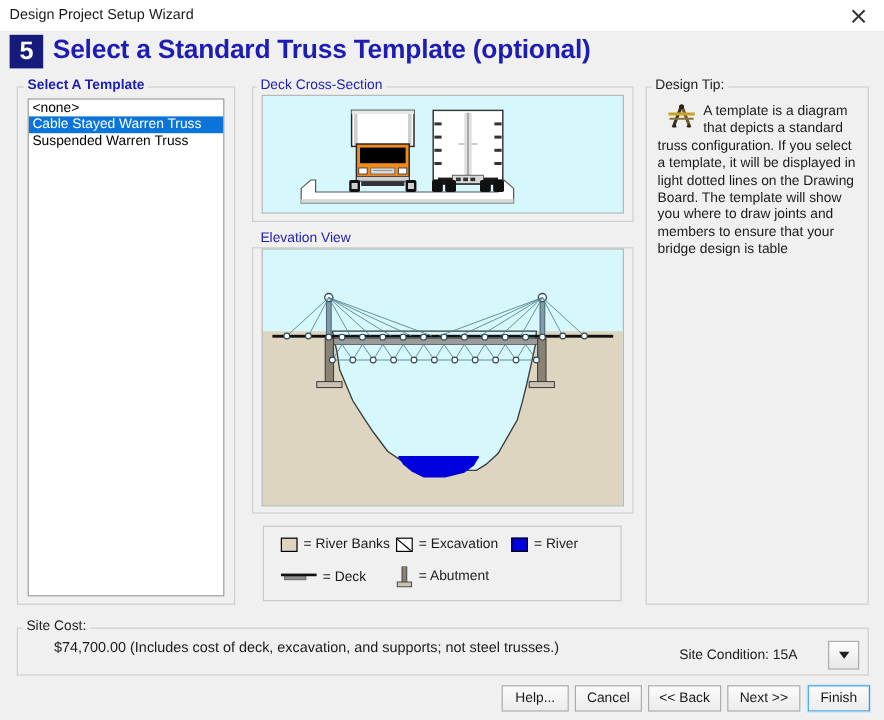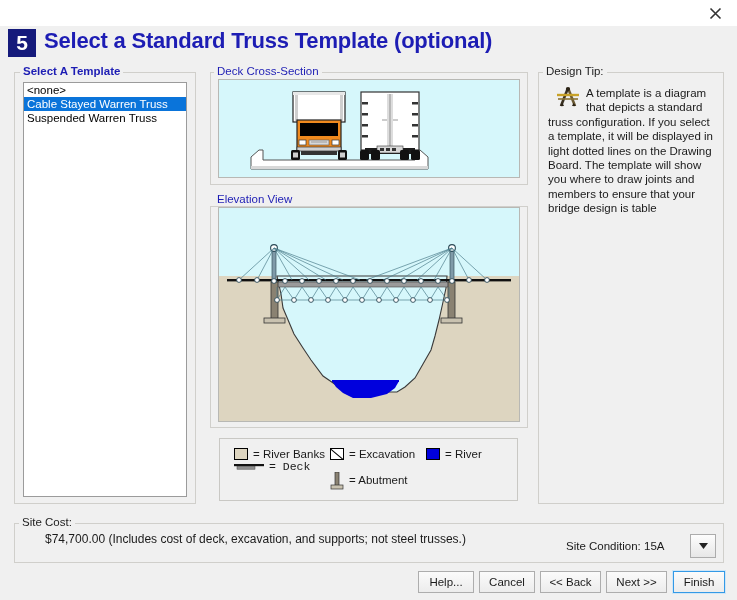--- a/index.html
+++ b/index.html
@@ -164,20 +164,21 @@
   #btn-help{left:418px;width:56px;}
   #btn-cancel{left:479px;width:56px;}
   #btn-back{left:540px;width:61px;}
   #btn-next{left:606px;width:61px;}
   #btn-finish{left:673px;width:52px;border:1px solid #3399e6;outline:1px solid #cfe6f7;}
 </style>
 </head>
 <body>
 
 <div id="titlebar">
+  <div id="title-text">Design Project Setup Wizard</div>
   <div id="close-btn">
     <svg width="13" height="13" viewBox="0 0 13 13">
       <path d="M1.5 1.5 L11.5 11.5 M11.5 1.5 L1.5 11.5" stroke="#333" stroke-width="1.6" fill="none"></path>
     </svg>
   </div>
 </div>
 
 <div id="dialog"></div>
 
 <div id="step-badge">5</div>
@@ -378,21 +379,21 @@
     <span>= River Banks</span>
   </div>
   <div class="legend-item" style="left:110px;top:9px;">
     <span class="legend-swatch sw-exc"></span>
     <span>= Excavation</span>
   </div>
   <div class="legend-item" style="left:206px;top:9px;">
     <span class="legend-swatch sw-river"></span>
     <span>= River</span>
   </div>
-  <div class="legend-item" style="left:14px;top:21px;font-family:Liberation Mono, monospace;">
+  <div class="legend-item" style="left:14px;top:36px;">
     <span class="sw-deck">
       <svg width="30" height="10" viewBox="0 0 30 10">
         <rect x="0" y="2" width="30" height="2.2" fill="#111"></rect>
         <rect x="3" y="4.2" width="18" height="3" fill="#8f8f8f" stroke="#444" stroke-width="0.5"></rect>
       </svg>
     </span>
     <span>= Deck</span>
   </div>
   <div class="legend-item" style="left:110px;top:33px;">
     <span class="sw-abut">

